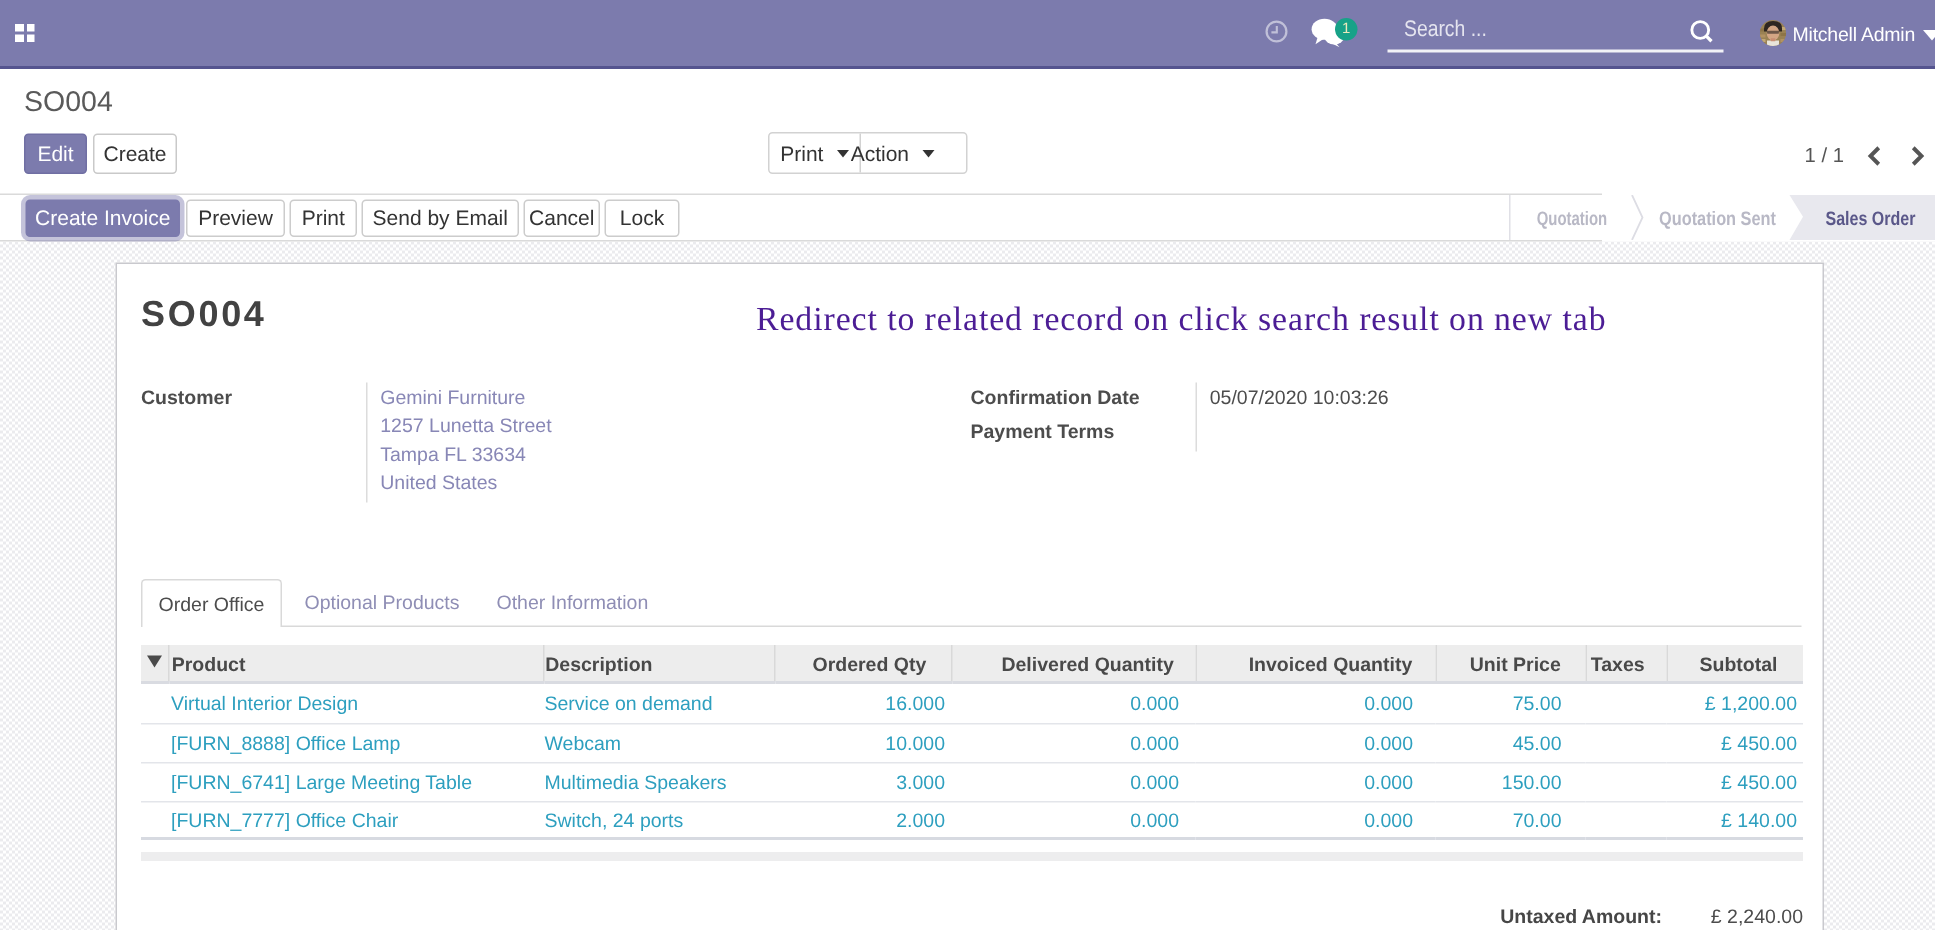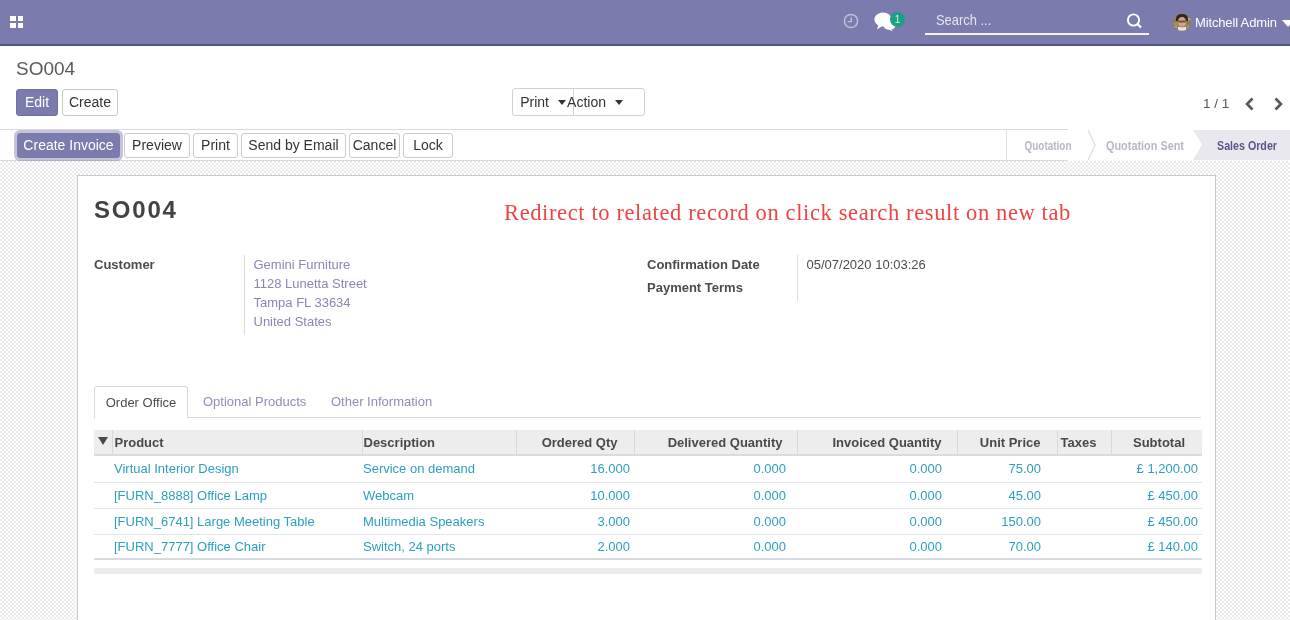--- a/index.html
+++ b/index.html
@@ -37,21 +37,21 @@
 #sb-cancel { left:349px; width:51px; }
 #sb-lock { left:403px; width:50px; }
 
 
 #content { position:absolute; left:0; top:161px; width:1290px; height:459px;
   background-image: conic-gradient(#ebebee 90deg, #ffffff 90deg 180deg, #ebebee 180deg 270deg, #ffffff 270deg);
   background-size:4px 4px; }
 #sheet { position:absolute; left:77px; top:14px; width:1139px; height:500px; background:#fff; border:1px solid #c9c9ce; }
 
 #title { position:absolute; left:16px; top:20px; font-size:24px; font-weight:bold; letter-spacing:1.8px; color:#424242; }
-#redtext { position:absolute; left:426px; top:24px; font-family:"Liberation Serif", serif; font-size:22.5px; letter-spacing:0.62px; color:#ef4444; white-space:nowrap; }
+#redtext { position:absolute; left:426px; top:24px; font-family:"Liberation Serif", serif; font-size:22.5px; letter-spacing:0.62px; color:#4c1d95; white-space:nowrap; }
 
 table.grp { position:absolute; border-collapse:collapse; table-layout:fixed; }
 table.grp td { vertical-align:top; }
 td.lbl { font-weight:bold; color:#4c4c4c; border-right:1px solid #dcdcdc; padding:0 4px 4px 0; }
 td.val { padding:0 0 4px 9px; }
 #grpL { left:16px; top:79px; width:540px; }
 #grpL td.lbl { width:150px; }
 #grpR { left:569px; top:79px; width:540px; }
 #grpR td.lbl { width:150px; }
 .addr { line-height:19px; color:#8887b6; }
@@ -87,21 +87,21 @@
   <div id="sheet">
     <div id="title">SO004</div>
     <div id="redtext">Redirect to related record on click search result on new tab</div>
 
     <table class="grp" id="grpL">
       <tbody>
           <tr>
         <td class="lbl">Customer</td>
         <td class="val">
           <div class="addr">Gemini Furniture</div>
-          <div class="addr">1128 Lunetta Street</div>
+          <div class="addr">1257 Lunetta Street</div>
           <div class="addr">Tampa FL 33634</div>
           <div class="addr">United States</div>
         </td>
       </tr>
     </tbody>
       </table>
 
     <table class="grp" id="grpR">
       <tbody>
           <tr>
@@ -187,20 +187,21 @@
         <td class="r">2.000</td>
             <td class="r" style="padding-right:11px">0.000</td>
         <td class="r" style="padding-right:15px">0.000</td>
             <td class="r" style="padding-right:16px">70.00</td>
         <td style="padding-left:3px"></td>
             <td class="r" style="padding-right:4px">£ 140.00</td>
       </tr>
     </tbody>
       </table>
     <div id="graybar"></div>
+    <div id="untaxed"><span class="ulabel">Untaxed Amount:</span><span class="uval">£ 2,240.00</span></div>
   </div>
 </div>
 
 <div id="statusbar">
   <div class="sbtn" id="sb-ci">Create Invoice</div>
   <div class="sbtn" id="sb-preview">Preview</div>
   <div class="sbtn" id="sb-print">Print</div>
   <div class="sbtn" id="sb-send">Send by Email</div>
   <div class="sbtn" id="sb-cancel">Cancel</div>
   <div class="sbtn" id="sb-lock">Lock</div>

